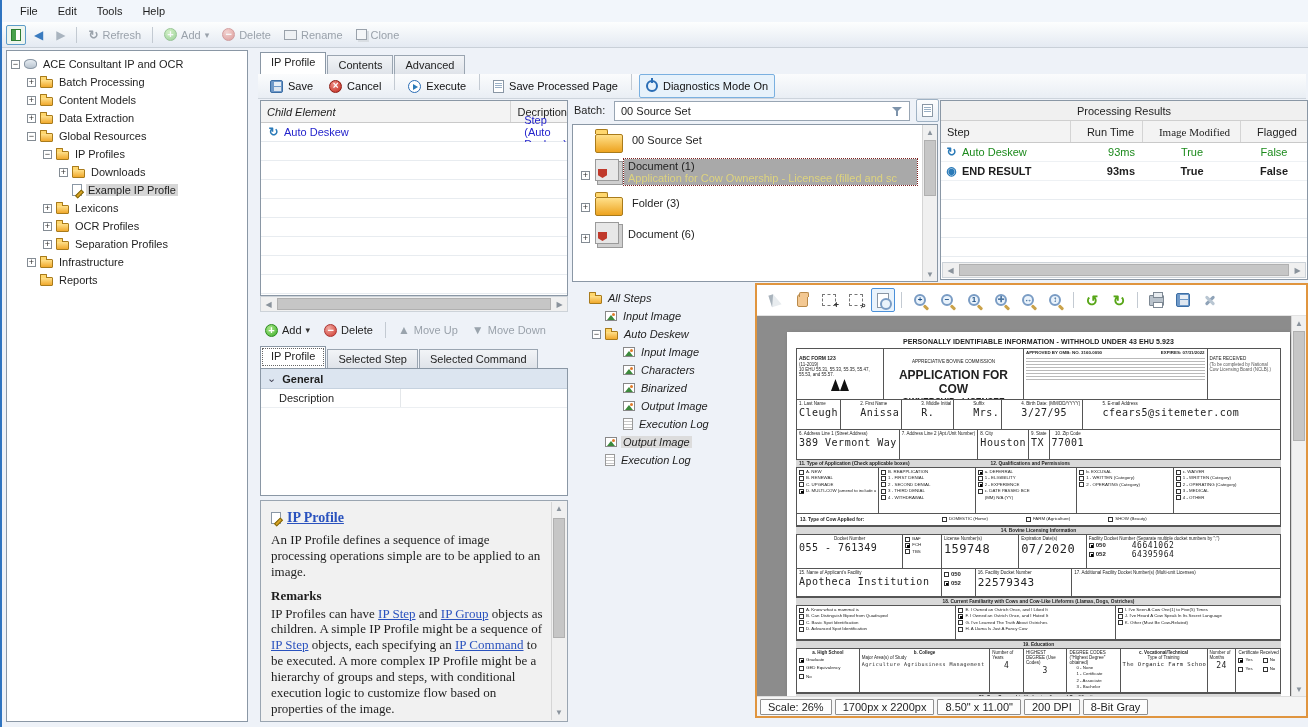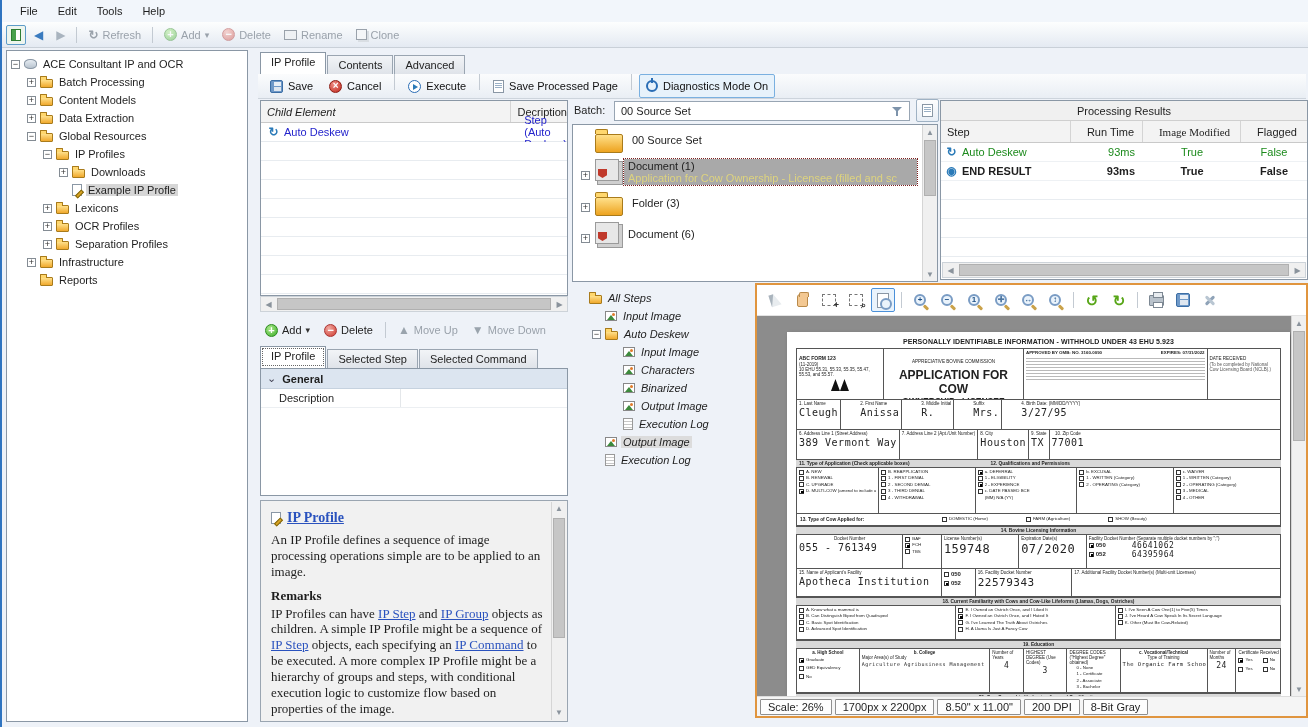--- a/index.html
+++ b/index.html
@@ -711,20 +711,24 @@
             <div class="fc fgrow c-sx small">
               <span class="flab">Suffix</span>
               <span class="fval big">Mrs.</span>
             </div>
 
             <div class="fc fgrow c-bd">
               <span class="flab">4. Birth Date: (MM/DD/YYYY)</span>
               <span class="fval big">3/27/95</span>
             </div>
 
+            <div class="fc fgrow c-em">
+              <span class="flab">5. E-mail Address</span>
+              <span class="fval big">cfears5@sitemeter.com</span>
+            </div>
           </div>
 
         <div class="fbx fr" style="height:30px;border-top:none;">
 
             <div class="fc fgrow c-a1 small">
               <span class="flab">6. Address Line 1 (Street Address)</span>
               <span class="fval big">389 Vermont Way</span>
             </div>
 
             <div class="fc fgrow c-a2">

